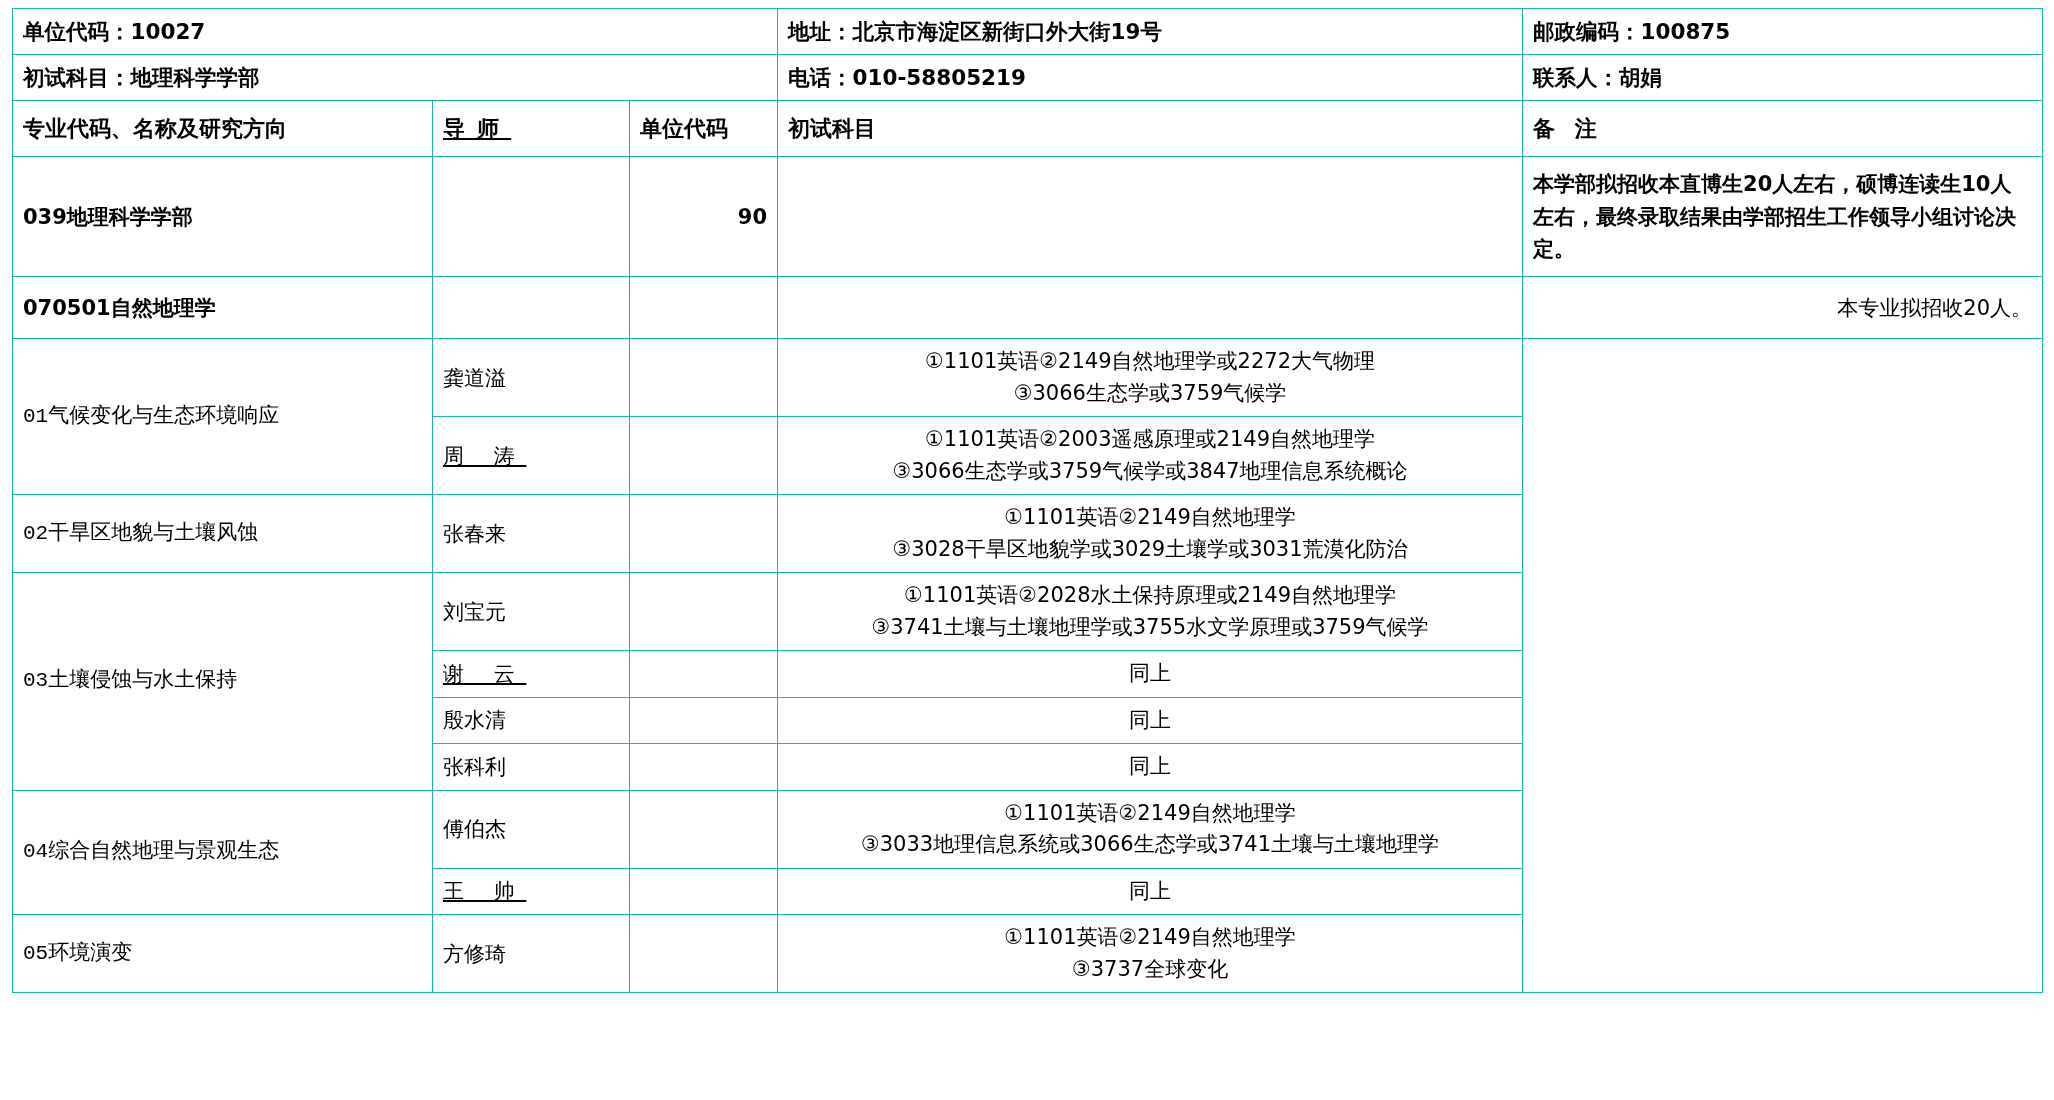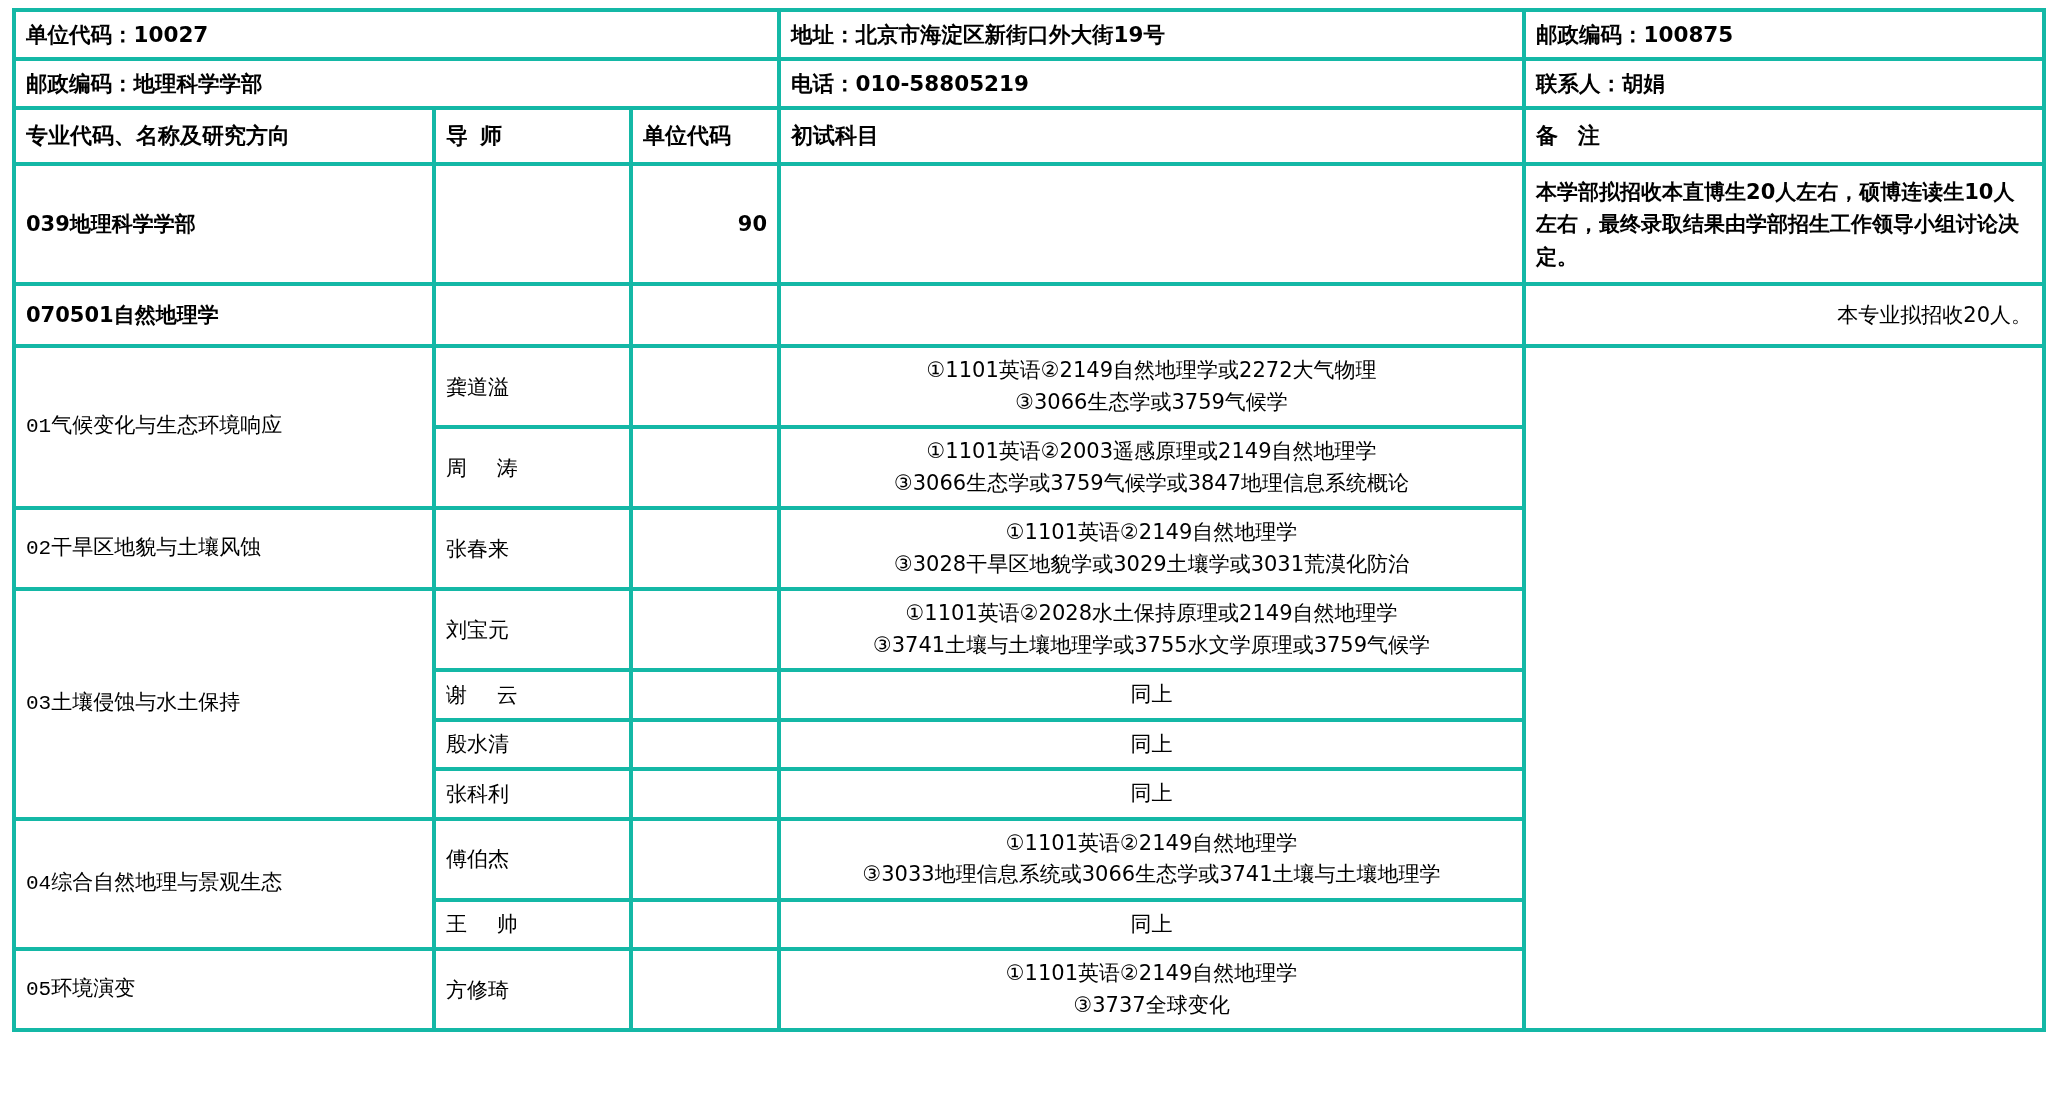--- a/index.html
+++ b/index.html
@@ -20,37 +20,38 @@
     width: 2054px;
   }
   table.doc {
     border-collapse: collapse;
     table-layout: fixed;
     width: 2030px;
     font-size: 21px;
     line-height: 1.45;
   }
   table.doc td {
-    border: 4px solid #14b8a6;
+    border: 1px solid #14b8a6;
     padding: 7px 10px;
     vertical-align: middle;
   }
   .hdr-cell {
     font-weight: bold;
     font-size: 21.5px;
     padding-left: 12px;
   }
   .col-title {
     font-weight: bold;
     text-align: left;
     font-size: 22px;
   }
   .spaced2 {
     letter-spacing: 0.55em;
     padding-left: 0.55em;
+    text-decoration: underline;
   }
   .spaced3 {
     letter-spacing: 0.9em;
     padding-left: 0.9em;
   }
   .center {
     text-align: right;
   }
   .dept-row td {
     font-weight: bold;
@@ -99,21 +100,21 @@
     </colgroup>
     <tbody>
 
       <tr>
         <td class="hdr-cell" colspan="3">单位代码：10027</td>
         <td class="hdr-cell">地址：北京市海淀区新街口外大街19号</td>
         <td class="hdr-cell">邮政编码：100875</td>
       </tr>
 
       <tr>
-        <td class="hdr-cell" colspan="3">邮政编码：地理科学学部</td>
+        <td class="hdr-cell" colspan="3">初试科目：地理科学学部</td>
         <td class="hdr-cell">电话：010-58805219</td>
         <td class="hdr-cell">联系人：胡娟</td>
       </tr>
 
       <tr style="height:56px;">
         <td class="col-title">专业代码、名称及研究方向</td>
         <td class="col-title spaced2">导师</td>
         <td class="col-title">单位代码</td>
         <td class="col-title">初试科目</td>
         <td class="col-title spaced3">备注</td>

